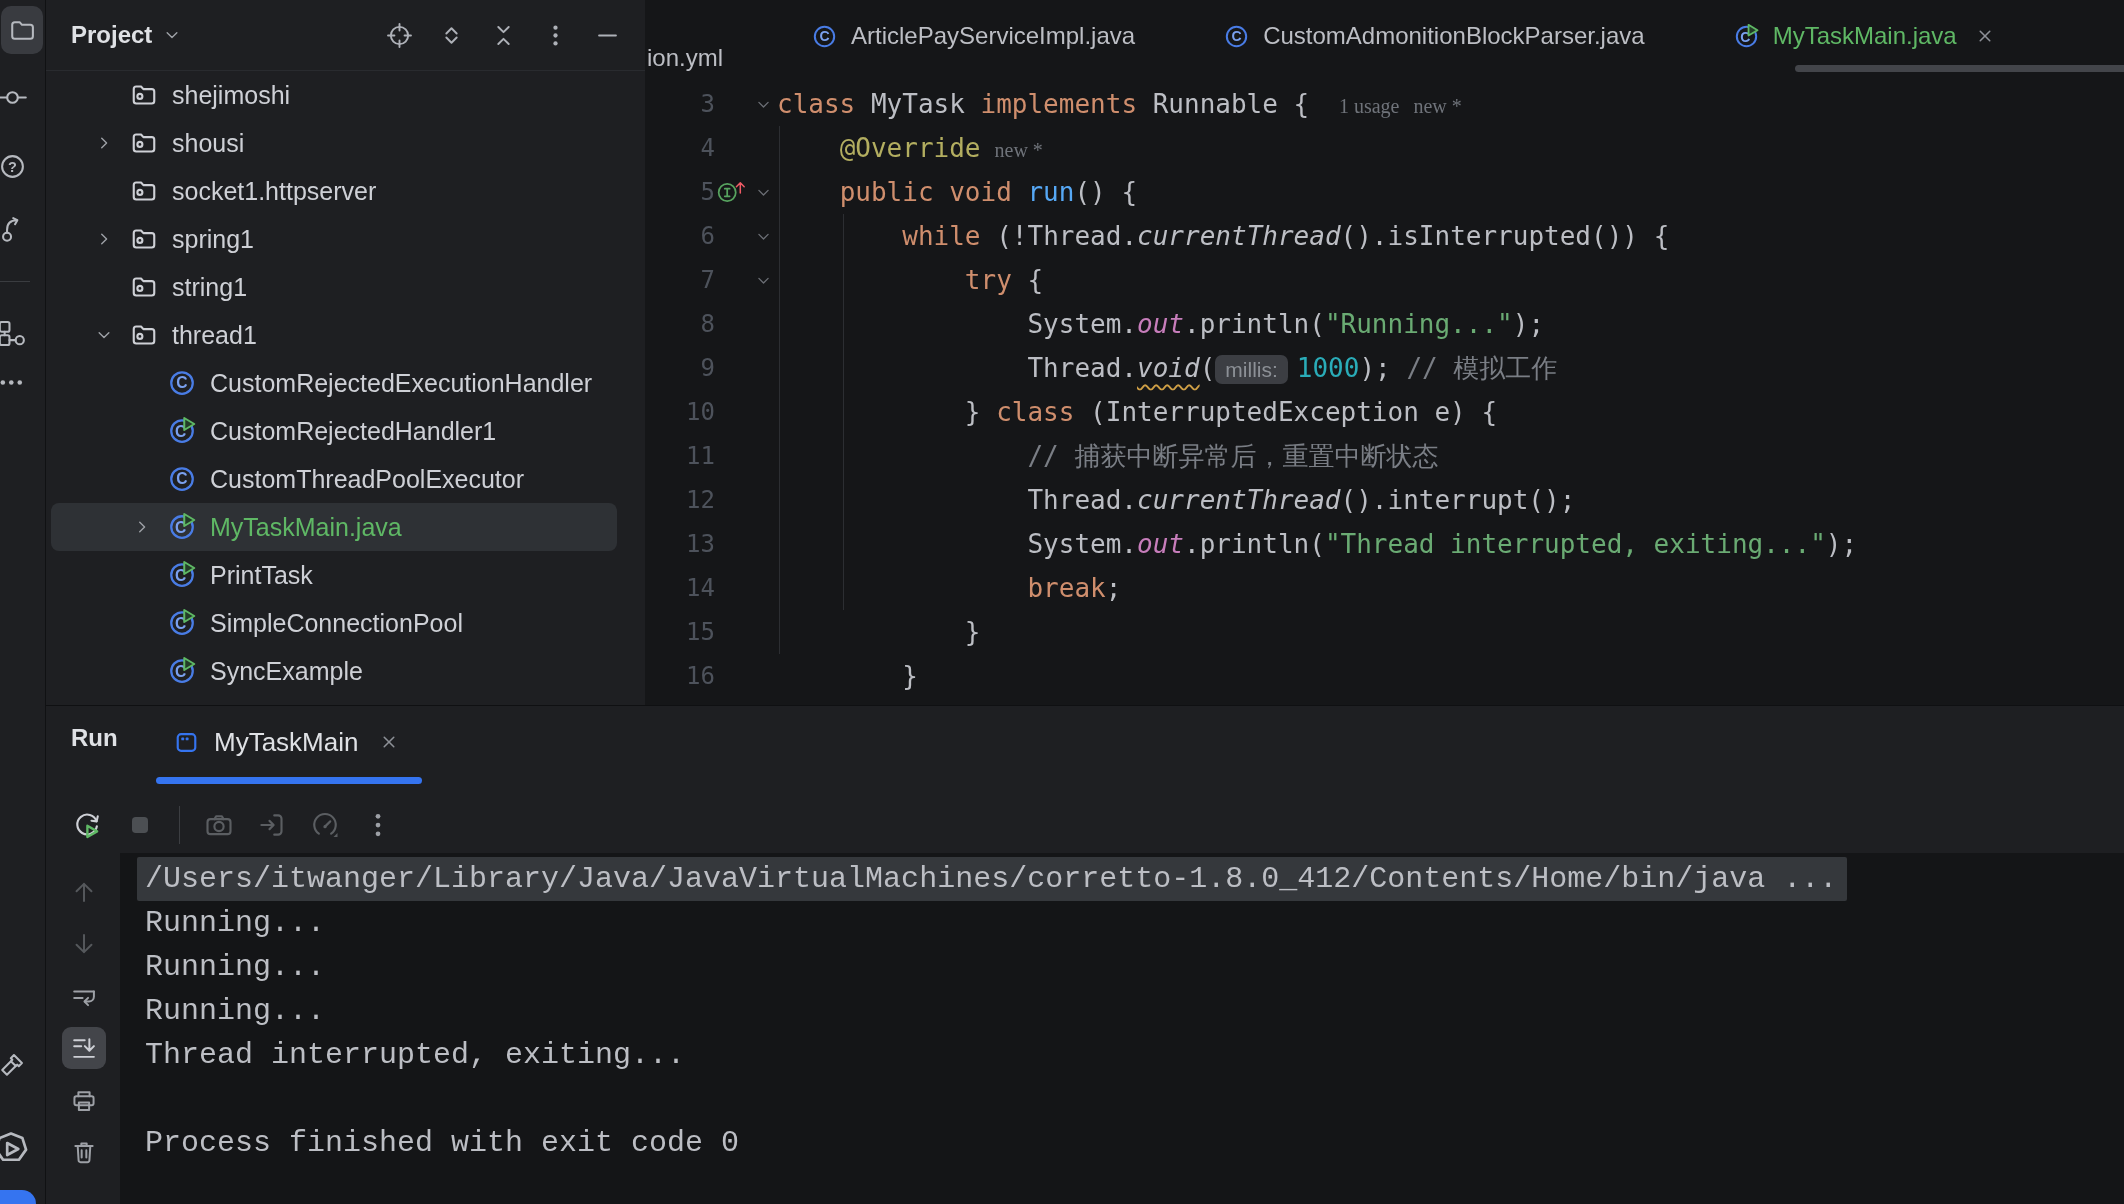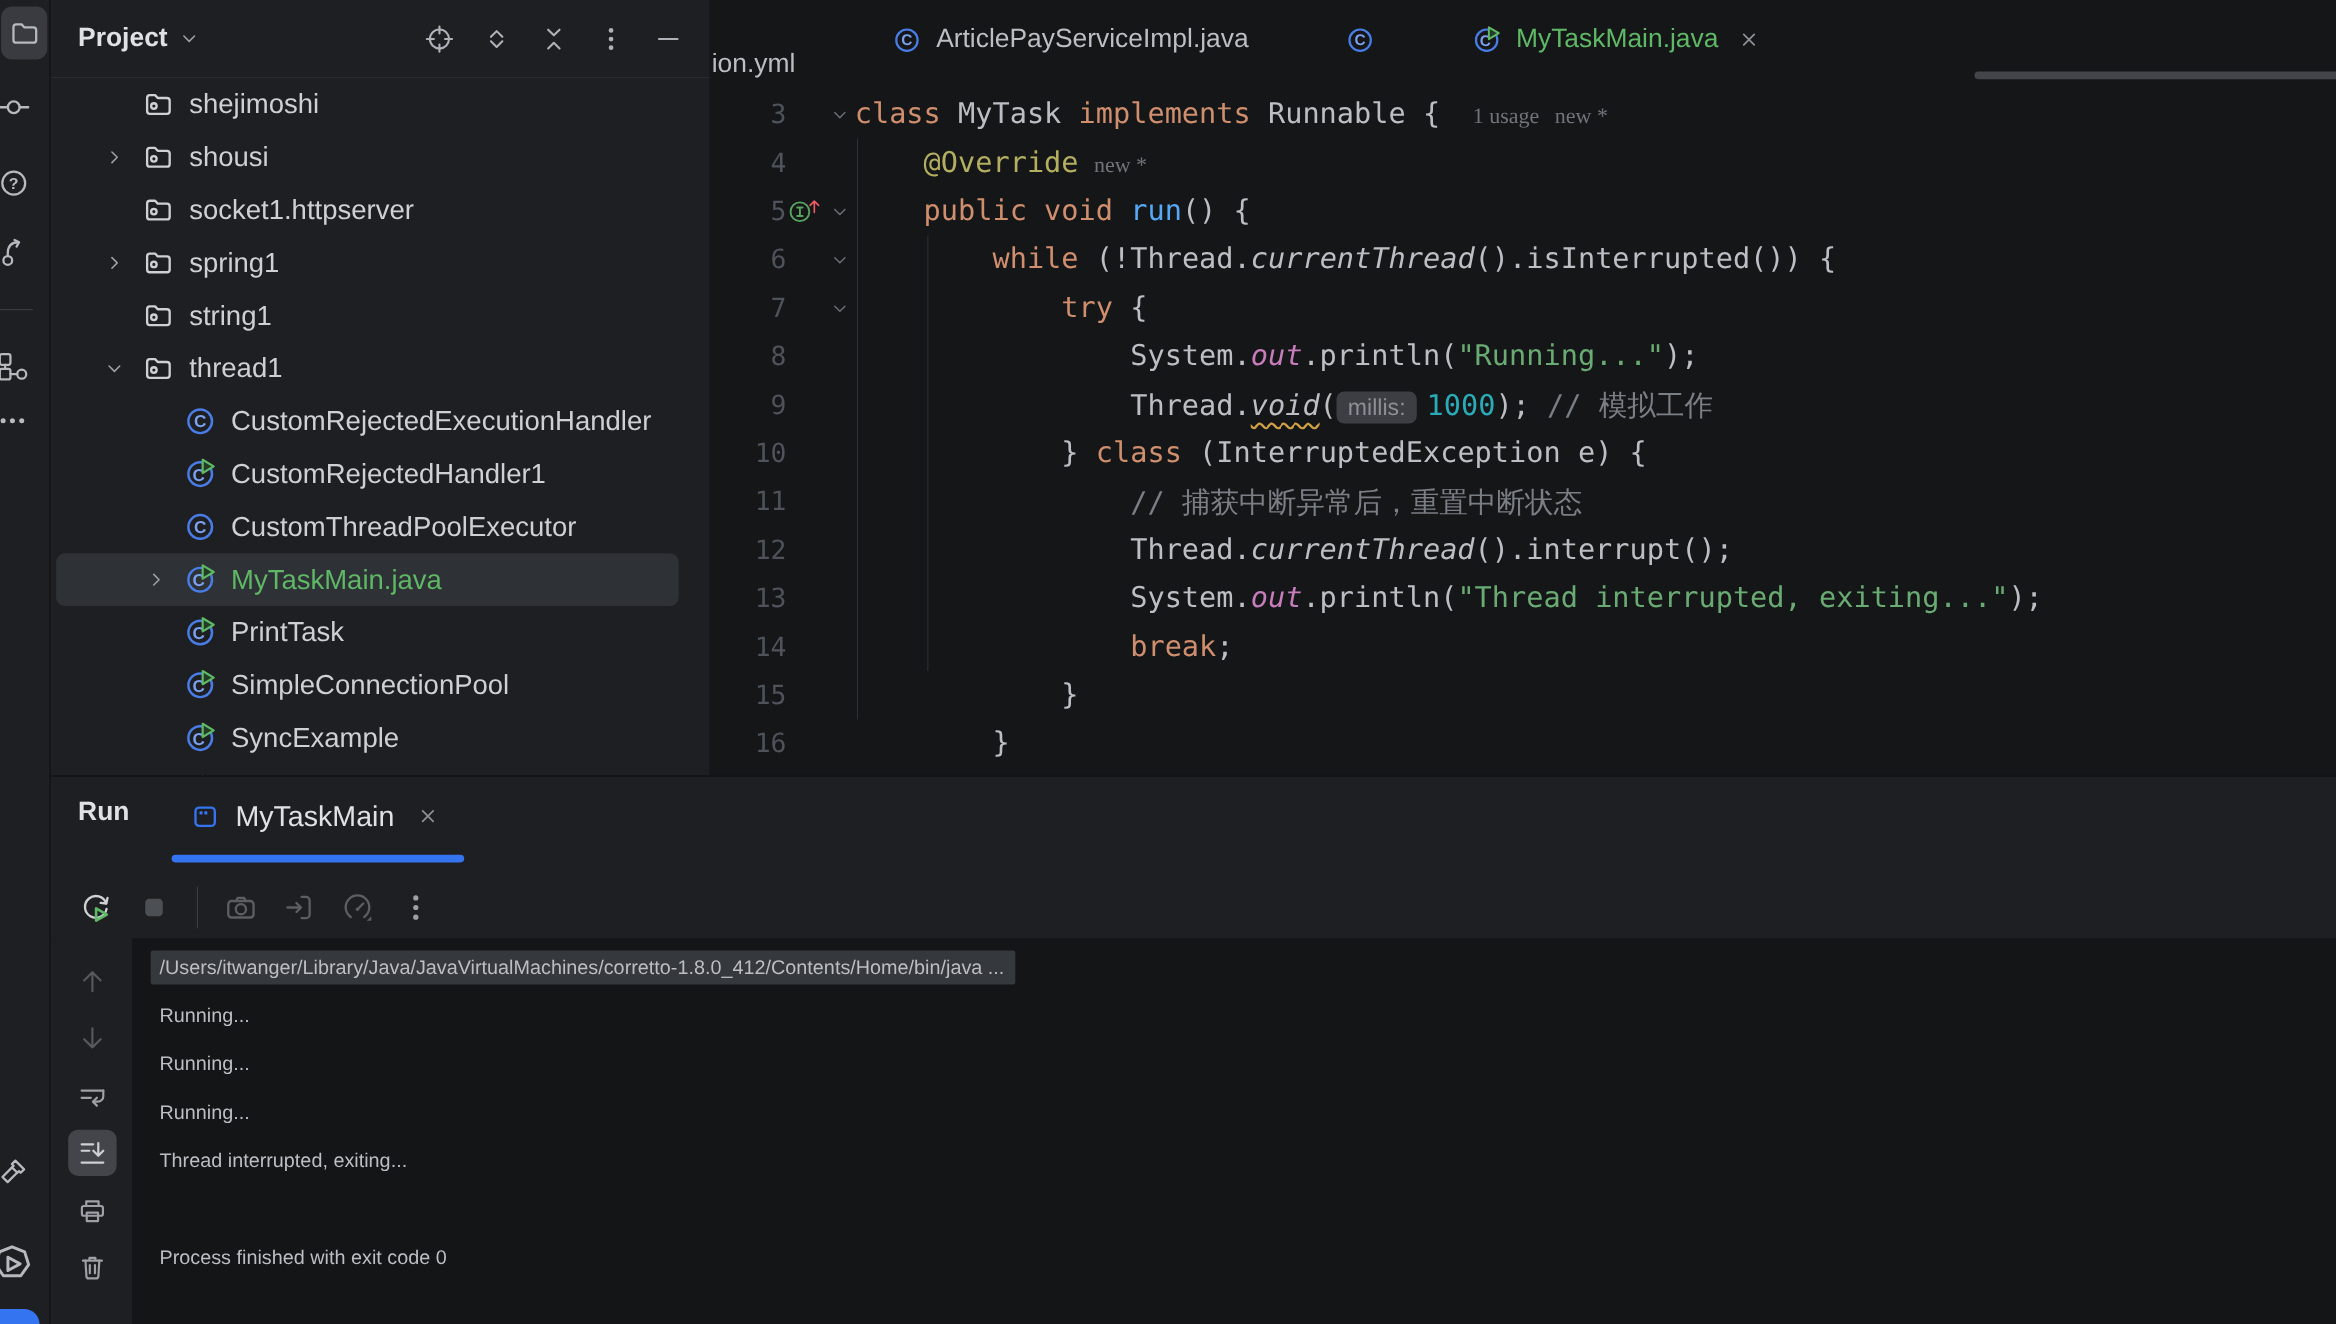--- a/index.html
+++ b/index.html
@@ -67,22 +67,22 @@
   .rb{width:40px;height:40px;display:flex;align-items:center;justify-content:center;color:#9da0a6;cursor:pointer;}
   .rb .ic{width:30px;height:30px;}
   .rb.dim{color:#5b5e62;}
   .rt-sep{width:1px;height:38px;background:#3c3e42;margin:0 6px;}
   .r-body{position:absolute;left:0;top:147px;right:0;bottom:0;}
   .v-toolbar{position:absolute;left:0;top:0;width:75px;bottom:0;background:#1e1f22;}
   .vb{position:absolute;left:17px;width:44px;height:42px;display:flex;align-items:center;justify-content:center;color:#9da0a6;border-radius:9px;cursor:pointer;}
   .vb .ic{width:28px;height:28px;}
   .vb.dim{color:#55585c;}
   .vb.on{background:#43454a;color:#ced0d6;}
-  .console{position:absolute;left:75px;top:0;right:0;bottom:0;background:#141517;font-family:Liberation Sans, sans-serif;
-    font-size:18px;color:#bcbec4;padding:4px 0 0 25px;}
+  .console{position:absolute;left:75px;top:0;right:0;bottom:0;background:#141517;font-family:Liberation Mono, monospace;
+    font-size:30px;color:#bcbec4;padding:4px 0 0 25px;}
   .con-line{height:44px;display:flex;align-items:center;white-space:pre;}
   .con-line.sel .sl{background:#35383c;margin-left:-8px;padding:5px 10px 5px 8px;border-radius:2px;}
 </style>
 </head>
 <body>
 
 <div class="app">
   <aside class="stripe" id="stripe">
       <div class="s-active-box"></div>
       <div class="s-item" style="top: 10px; left: 2px;">
@@ -394,20 +394,21 @@
           </span>
           <span class="tlabel">ArticlePayServiceImpl.java</span>
         </div>
         <div class="tab">
           <span class="ticon ic">
             <svg viewBox="0 0 24 24" fill="none" stroke="currentColor" stroke-width="1.7" stroke-linecap="round" stroke-linejoin="round">
               <circle cx="12" cy="12" r="8.6" stroke="#497ce5" stroke-width="1.8"></circle>
               <text x="12" y="16.2" text-anchor="middle" font-size="12.5" font-weight="700" fill="#7aa0ee" stroke="none" font-family="Liberation Sans,sans-serif">C</text>
             </svg>
           </span>
+          <span class="tlabel">CustomAdmonitionBlockParser.java</span>
         </div>
         <div class="tab active">
           <span class="ticon ic">
             <svg viewBox="0 0 24 24" fill="none" stroke="currentColor" stroke-width="1.7" stroke-linecap="round" stroke-linejoin="round">
               <circle cx="12" cy="12" r="8.6" stroke="#497ce5" stroke-width="1.8"></circle>
               <text x="11" y="16.8" text-anchor="middle" font-size="12.5" font-weight="700" fill="#7aa0ee" stroke="none" font-family="Liberation Sans,sans-serif">C</text>
               <path d="M13.8 1.6l8 4.8-8 4.8z" fill="#233c28" stroke="#5fb865" stroke-width="1.6"></path>
             </svg>
           </span>
           <span class="tlabel">MyTaskMain.java</span>

